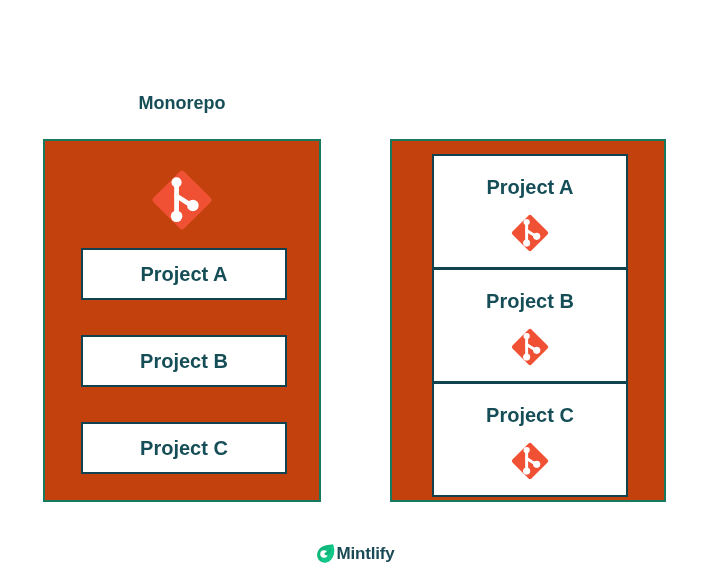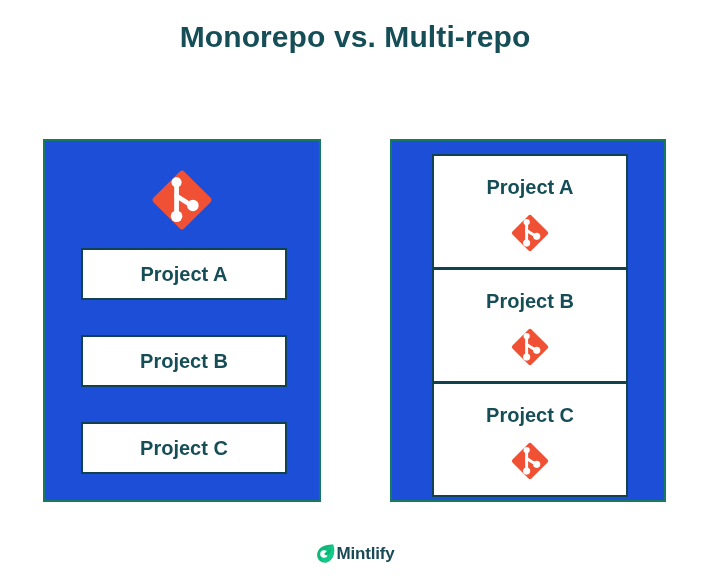--- a/index.html
+++ b/index.html
@@ -44,21 +44,21 @@
   }
   .col-heading.left  { left: 43px;  width: 278px; }
   .col-heading.right { left: 390px; width: 276px; }
 
   
   .panel {
     position: absolute;
     top: 139px;
     height: 363px;
     border: 2px solid #17795E;
-    background: #1d4ed8;
+    background: #c2410c;
     box-sizing: border-box;
   }
   .panel.left  { left: 43px;  width: 278px; }
   .panel.right { left: 390px; width: 276px; }
 
   
   .mono-logo {
     position: absolute;
     top: 25px;
     left: 50%;
@@ -139,22 +139,22 @@
     font-weight: bold;
     color: #1B4A57;
     letter-spacing: -0.2px;
   }
 </style>
 </head>
 <body>
 
 <div class="figure">
 
-  <div class="title">Monorepo vs. Multi-repo</div>
-
+
+  <div class="col-heading left">Monorepo</div>
 
 
   <div class="panel left">
 
     <div class="mono-logo">
       <svg class="git-svg" viewBox="0 0 100 100" aria-hidden="true">
         <rect x="18" y="18" width="64" height="64" rx="5" ry="5" transform="rotate(45 50 50)" fill="#F05033"></rect>
         <g fill="none" stroke="#FFFFFF" stroke-width="7" stroke-linecap="round">
           <path d="M42 24 L42 74"></path>
           <path d="M42 44 L64 58"></path>

